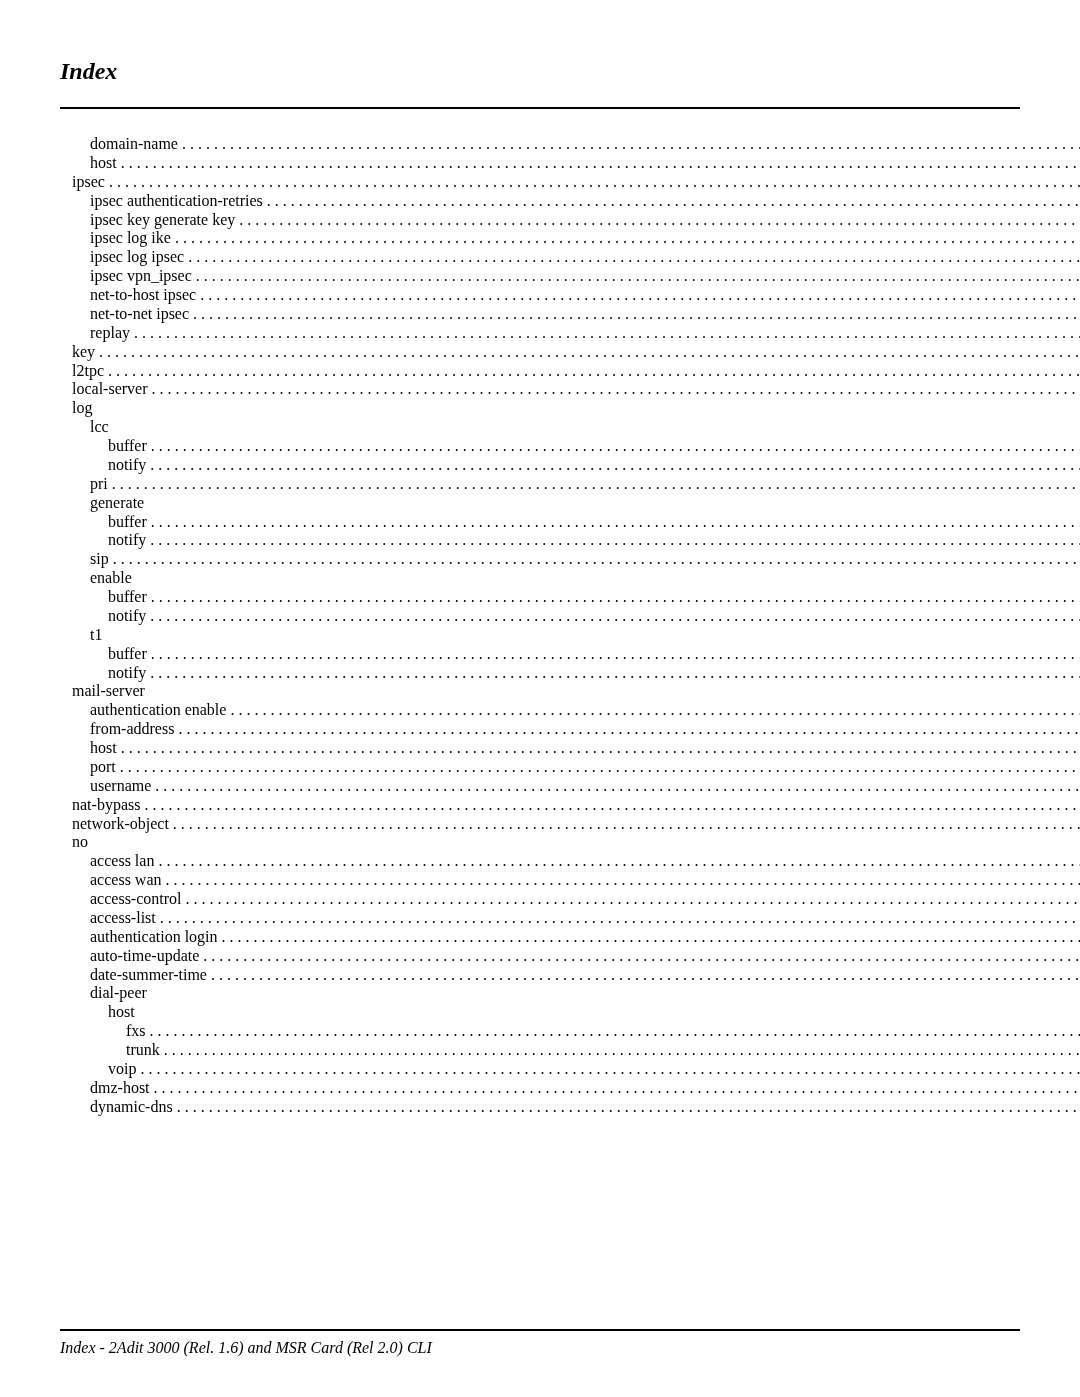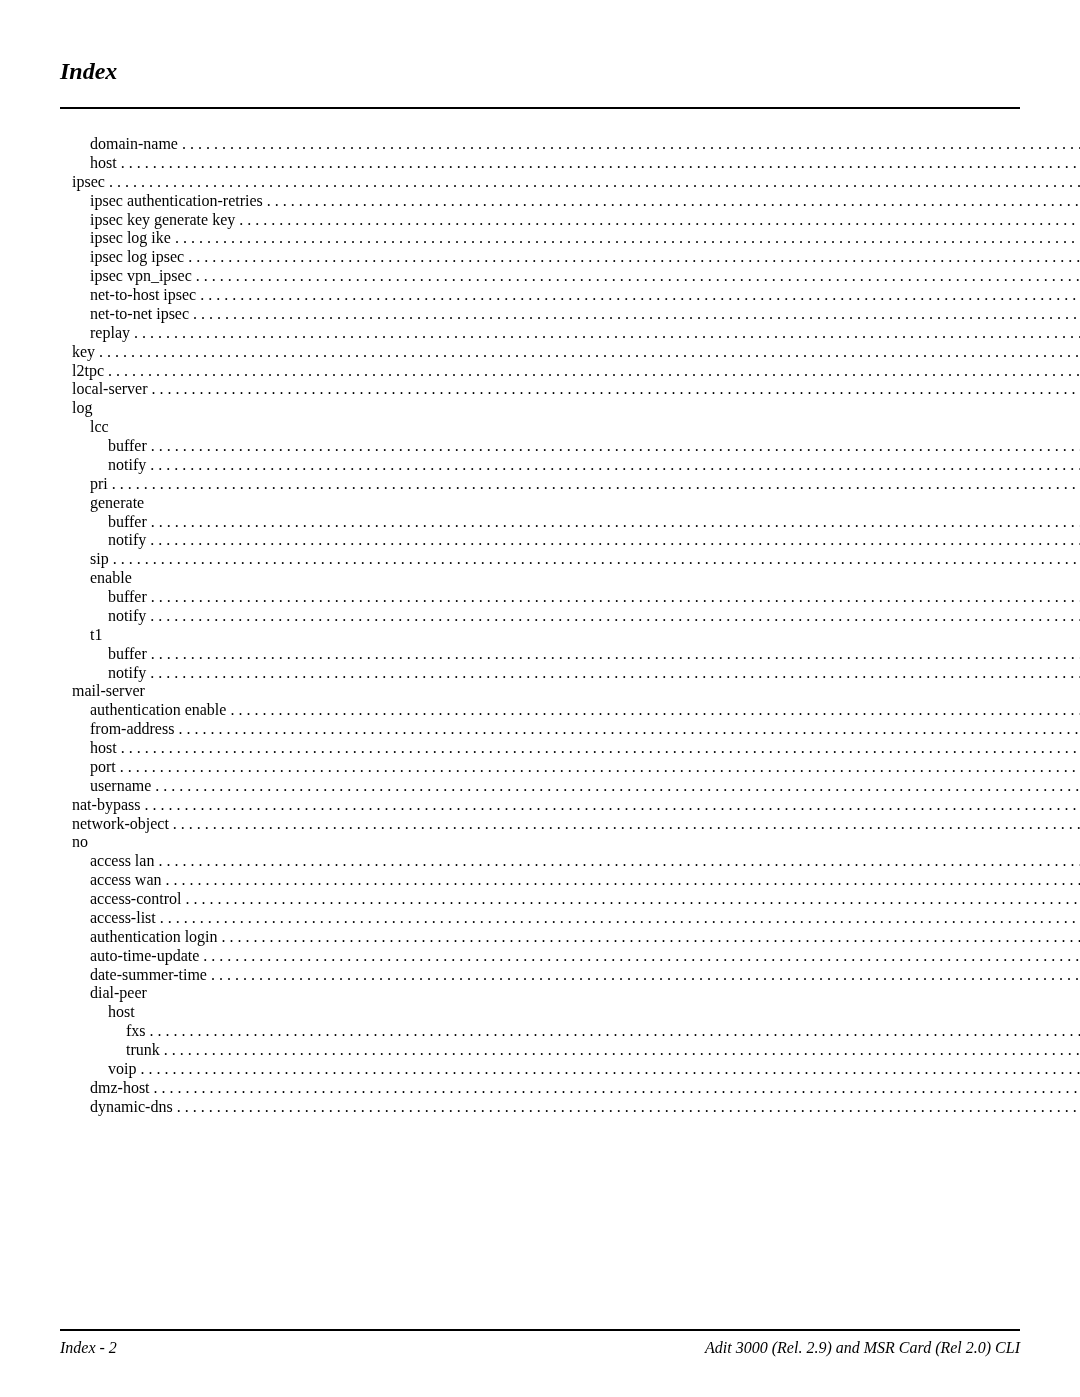--- a/index.html
+++ b/index.html
@@ -3,21 +3,21 @@
 <meta charset="utf-8">
 <style>
   html,body{margin:0;padding:0;background:#fff;color:#000;font-family:"Times New Roman",Times,serif}
   .page{width:1080px;height:1397px;position:relative;box-sizing:border-box;padding:58px 60px 0 60px}
   .header{font-size:24px;font-style:italic;font-weight:bold;margin-bottom:22px}
   .hr{border:none;border-top:2px solid #000;margin:0 0 26px 0}
   .cols{display:flex;gap:60px}
   .col{flex:1;font-size:16px;line-height:1.18}
   .footer{position:absolute;left:60px;right:60px;bottom:40px}
   .footer .hr{margin:0 0 8px 0}
-  .footer-row{display:flex;justify-content:space-between;font-size:16px;font-style:italic}
+  .footer-row{display:flex;justify-content:flex-start;font-size:16px;font-style:italic}
   .entry{display:flex;align-items:baseline;white-space:nowrap}
   .entry .label{flex:0 0 auto}
   .entry .dots{flex:1 1 auto;overflow:hidden}
   .entry .dots::after{content:". . . . . . . . . . . . . . . . . . . . . . . . . . . . . . . . . . . . . . . . . . . . . . . . . . . . . . . . . . . . . . . . . . . . . . . . . . . . . . . . . . . . . . . . . . . . . . . . . . . . . . . . . . . . . . . . . . . . . . . . . . . . . . . . . . "}
   .heading{padding:0}
   .ind-0{padding-left:12px}
   .ind-1{padding-left:30px}
   .ind-2{padding-left:48px}
   .ind-3{padding-left:66px}
 </style>
@@ -210,16 +210,16 @@
           <span class="label">dynamic-dns&nbsp;</span>
           <span class="dots"></span>
         </div>
       </div>
 
   </div>
   <div class="footer">
     <hr class="hr">
     <div class="footer-row">
       <span>Index - 2</span>
-      <span>Adit 3000 (Rel. 2.9) and MSR Card (Rel 2.0) CLI</span>
+      <span>Adit 3000 (Rel. 1.6) and MSR Card (Rel 2.0) CLI</span>
     </div>
   </div>
 </div>
 
 </body></html>

